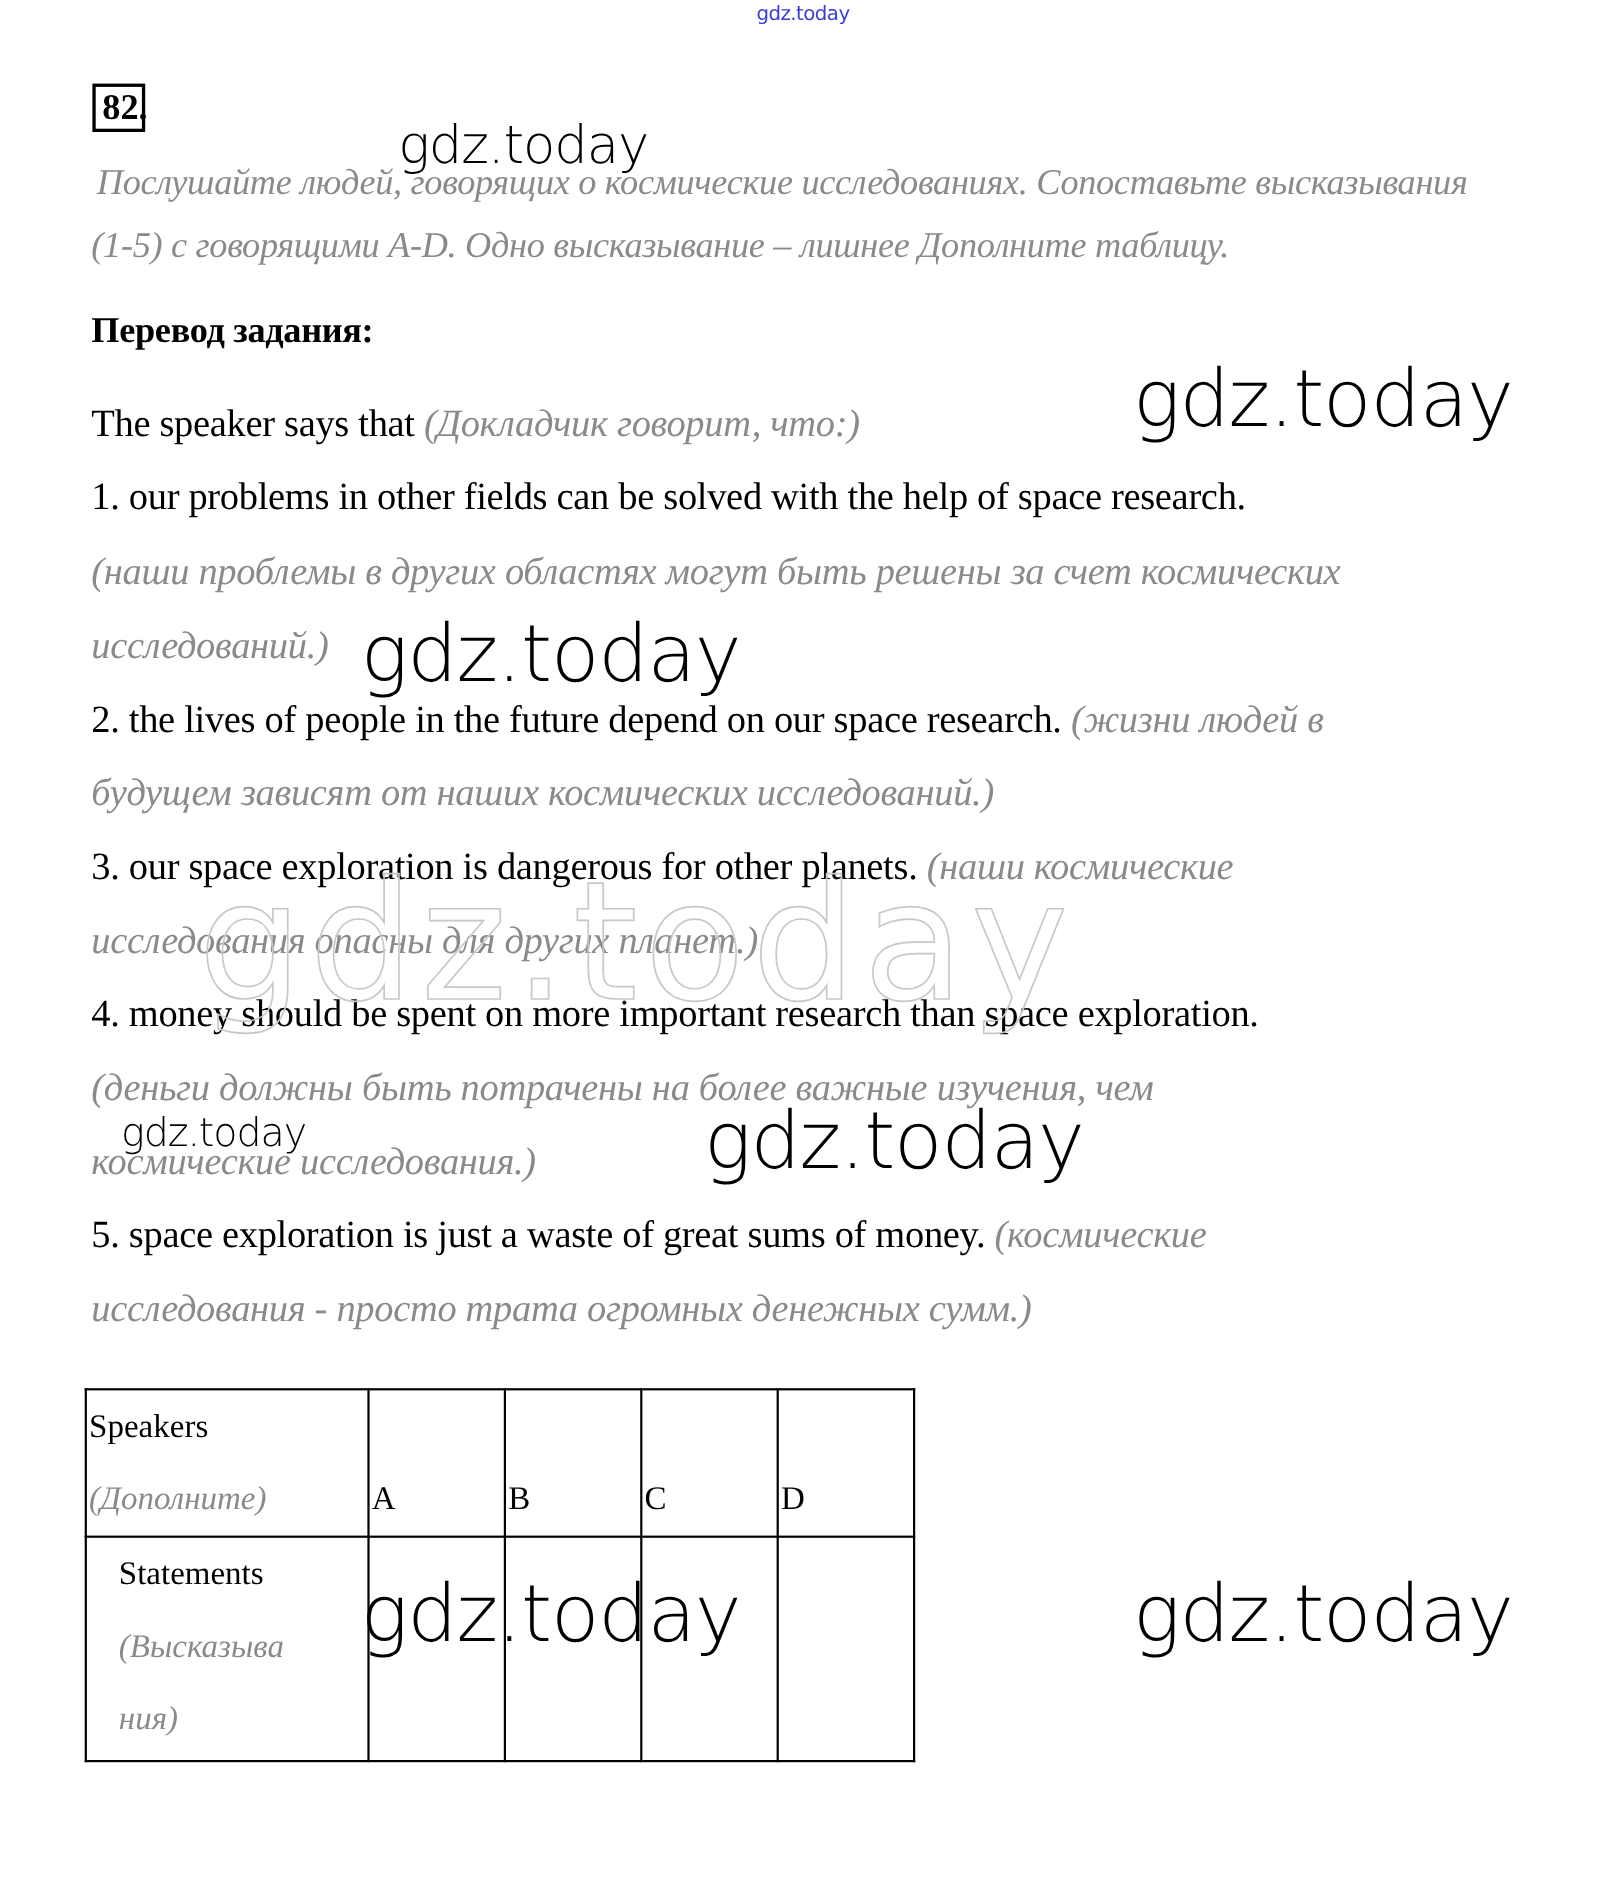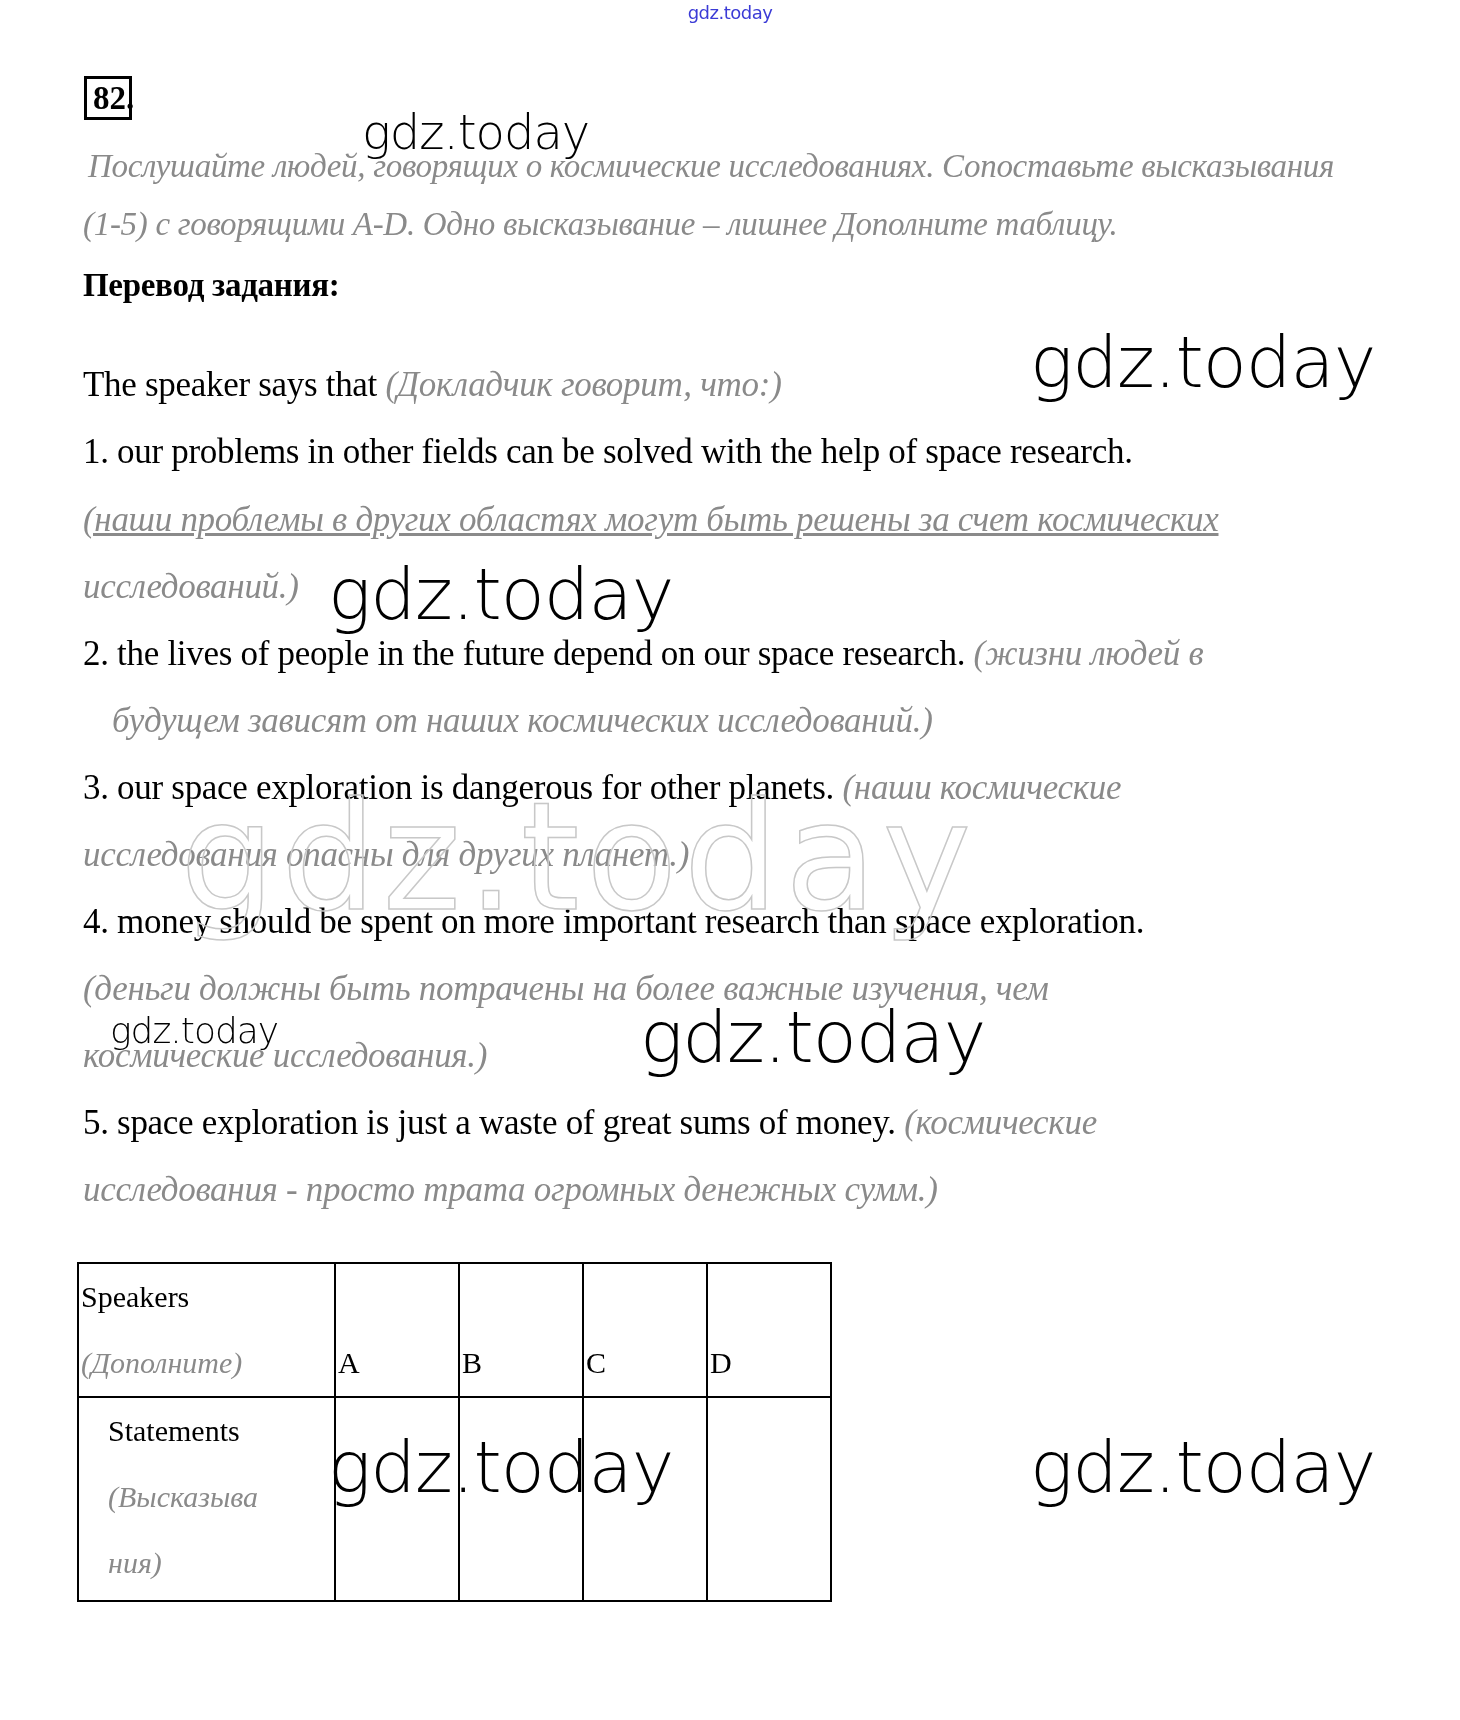--- a/index.html
+++ b/index.html
@@ -29,36 +29,36 @@
 </head>
 <body>
 
 <div class="abs wm-top">gdz.today</div>
 
 <div class="abs num-box">82.</div>
 
 <div class="line ru" style="top:146px; left:88px; font-size:33px;">Послушайте людей, говорящих о космические исследованиях. Сопоставьте высказывания</div>
 <div class="line ru" style="top:204px; font-size:33px;">(1-5) с говорящими A-D. Одно высказывание – лишнее Дополните таблицу.</div>
 
-<div class="line heading" style="top:265px;">Перевод задания:</div>
+<div class="line heading" style="top:281px;">Перевод задания:</div>
 
 <div class="line" style="top:365px;">
   <span>The speaker says that</span>
   <span class="ru">(Докладчик говорит, что:)</span>
 </div>
 
 <div class="line" style="top:432px;">1. our problems in other fields can be solved with the help of space research.</div>
-<div class="line ru" style="top:500px;text-decoration:underline;">(наши проблемы в других областях могут быть решены за счет космических</div>
+<div class="line ru" style="top:500px;">(наши проблемы в других областях могут быть решены за счет космических</div>
 <div class="line ru" style="top:567px;">исследований.)</div>
 
 <div class="line" style="top:634px;">
   <span>2. the lives of people in the future depend on our space research.</span>
   <span class="ru">(жизни людей в</span>
 </div>
-<div class="line ru" style="top:701px;margin-left:29px;">будущем зависят от наших космических исследований.)</div>
+<div class="line ru" style="top:701px;">будущем зависят от наших космических исследований.)</div>
 
 <div class="line" style="top:768px;">
   <span>3. our space exploration is dangerous for other planets.</span>
   <span class="ru">(наши космические</span>
 </div>
 <div class="line ru" style="top:835px;">исследования опасны для других планет.)</div>
 
 <div class="line" style="top:902px;">4. money should be spent on more important research than space exploration.</div>
 <div class="line ru" style="top:969px;">(деньги должны быть потрачены на более важные изучения, чем</div>
 <div class="line ru" style="top:1036px;">космические исследования.)</div>

